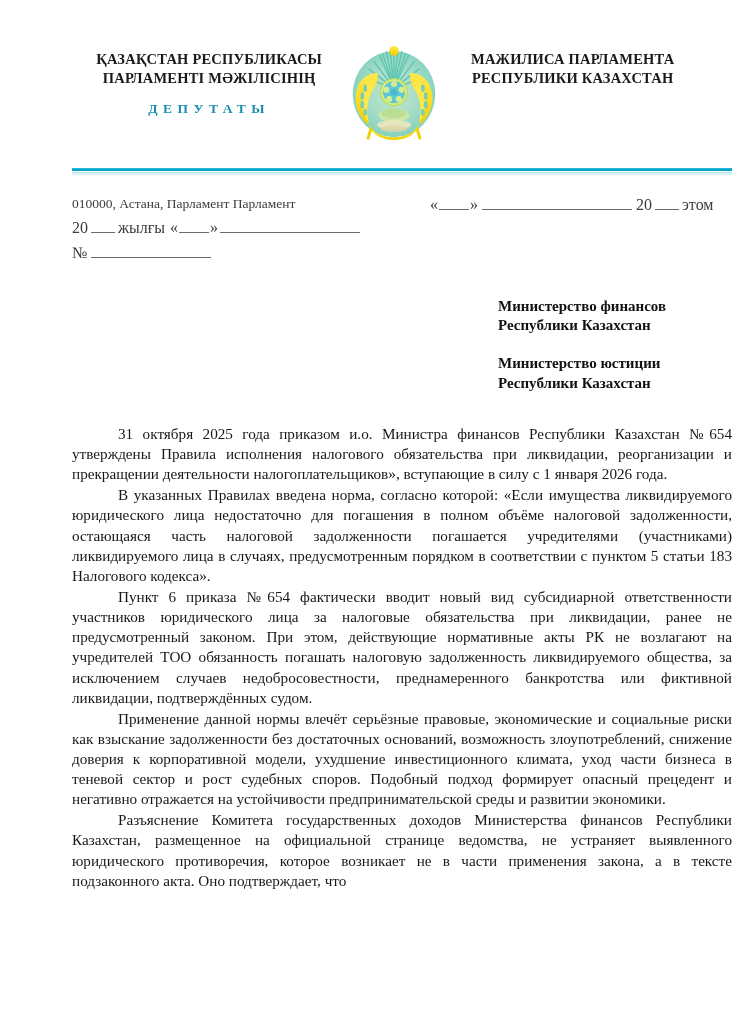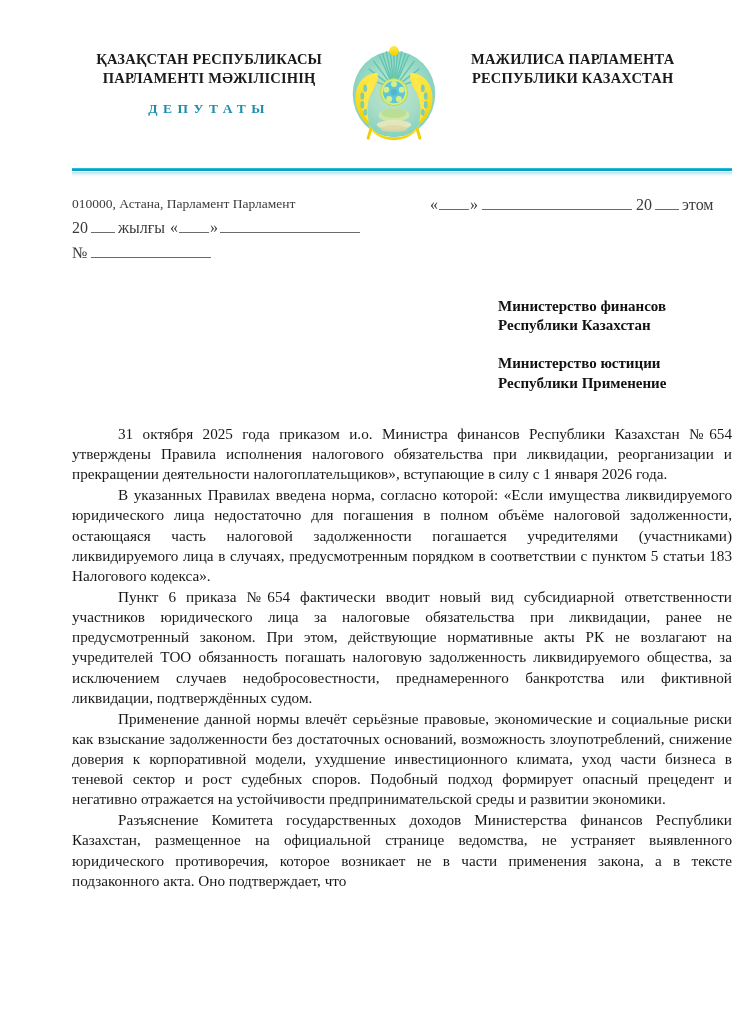--- a/index.html
+++ b/index.html
@@ -313,21 +313,21 @@
         <span>этом</span>
       </div>
     </div>
 
   </div>
 
   <div class="addressee">
     <div class="addressee-block">Министерство финансов
 Республики Казахстан</div>
     <div class="addressee-block">Министерство юстиции
-Республики Применение</div>
+Республики Казахстан</div>
   </div>
 
   <div class="body-text">
     <p class="para">31 октября 2025 года приказом и.о. Министра финансов Республики Казахстан №654 утверждены Правила исполнения налогового обязательства при ликвидации, реорганизации и прекращении деятельности налогоплательщиков», вступающие в силу с 1 января 2026 года.</p>
     <p class="para">В указанных Правилах введена норма, согласно которой: «Если имущества ликвидируемого юридического лица недостаточно для погашения в полном объёме налоговой задолженности, остающаяся часть налоговой задолженности погашается учредителями (участниками) ликвидируемого лица в случаях, предусмотренным порядком в соответствии с пунктом 5 статьи 183 Налогового кодекса».</p>
     <p class="para">Пункт 6 приказа №654 фактически вводит новый вид субсидиарной ответственности участников юридического лица за налоговые обязательства при ликвидации, ранее не предусмотренный законом. При этом, действующие нормативные акты РК не возлагают на учредителей ТОО обязанность погашать налоговую задолженность ликвидируемого общества, за исключением случаев недобросовестности, преднамеренного банкротства или фиктивной ликвидации, подтверждённых судом.</p>
     <p class="para">Применение данной нормы влечёт серьёзные правовые, экономические и социальные риски как взыскание задолженности без достаточных оснований, возможность злоупотреблений, снижение доверия к корпоративной модели, ухудшение инвестиционного климата, уход части бизнеса в теневой сектор и рост судебных споров. Подобный подход формирует опасный прецедент и негативно отражается на устойчивости предпринимательской среды и развитии экономики.</p>
     <p class="para">Разъяснение Комитета государственных доходов Министерства финансов Республики Казахстан, размещенное на официальной странице ведомства, не устраняет выявленного юридического противоречия, которое возникает не в части применения закона, а в тексте подзаконного акта. Оно подтверждает, что</p>
   </div>
 

